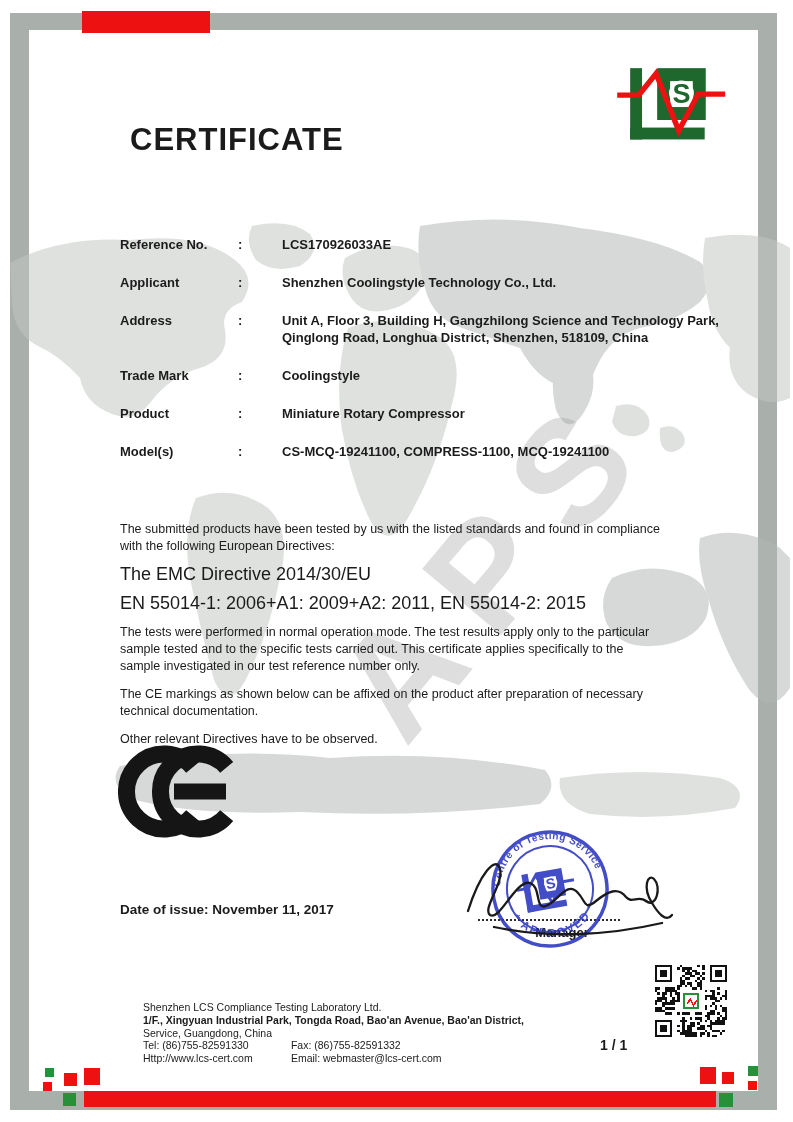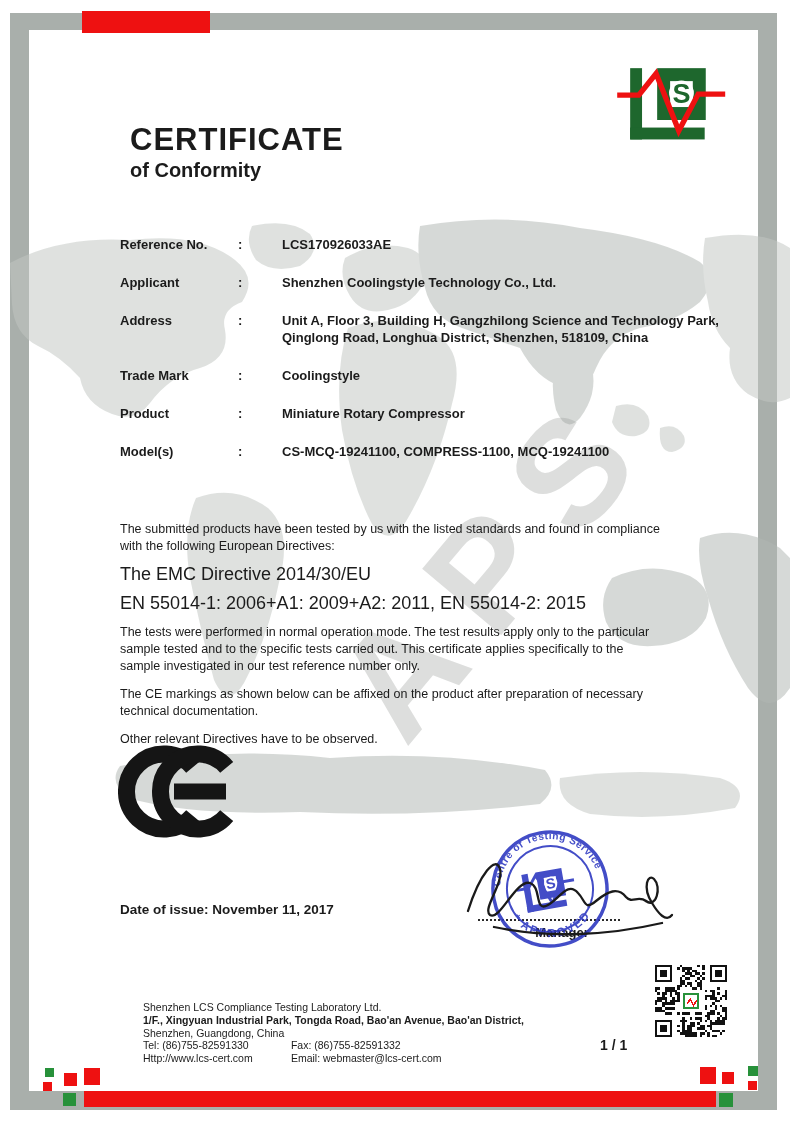--- a/index.html
+++ b/index.html
@@ -120,21 +120,20 @@
   </svg>
 
   <div class="watermark">APS</div>
 
   <svg class="logo-svg logo-green" width="118" height="90" viewBox="0 0 118 90">
     <use href="#lcs-shape" transform="translate(16,8) scale(1.08)"></use>
   </svg>
 
   <div class="title">
     <div class="t1">CERTIFICATE</div>
-    <div class="t2">of Conformity</div>
   </div>
 
   <div class="fields">
     <div class="frow">
       <span class="lb">Reference No.</span>
       <span class="cl">:</span>
       <span class="vl">LCS170926033AE</span>
     </div>
     <div class="frow">
       <span class="lb">Applicant</span>
@@ -203,21 +202,21 @@
 
   <svg class="signature" width="215" height="100" viewBox="0 0 215 100">
     <path d="M8,68 C20,30 36,12 40,26 C44,40 22,66 30,72 C40,78 56,36 70,40 C82,44 74,70 88,62 C100,55 108,38 118,50 C126,58 124,68 136,58 C148,48 158,44 166,54 C172,61 178,52 186,58"></path>
     <path d="M186,58 C196,66 202,44 194,36 C188,30 182,44 192,60 C198,70 206,80 212,72"></path>
     <path d="M34,84 C90,96 150,92 202,80"></path>
   </svg>
 
   <div class="footer">
     <div>Shenzhen LCS Compliance Testing Laboratory Ltd.</div>
     <div class="b">1/F., Xingyuan Industrial Park, Tongda Road, Bao'an Avenue, Bao'an District,</div>
-    <div>Shenzhen, Guangdong, China</div>
+    <div>Service, Guangdong, China</div>
     <div>
       <span class="col2">Tel: (86)755-82591330</span>
       <span>Fax: (86)755-82591332</span>
     </div>
     <div>
       <span class="col2">Http://www.lcs-cert.com</span>
       <span>Email: webmaster@lcs-cert.com</span>
     </div>
   </div>
 

